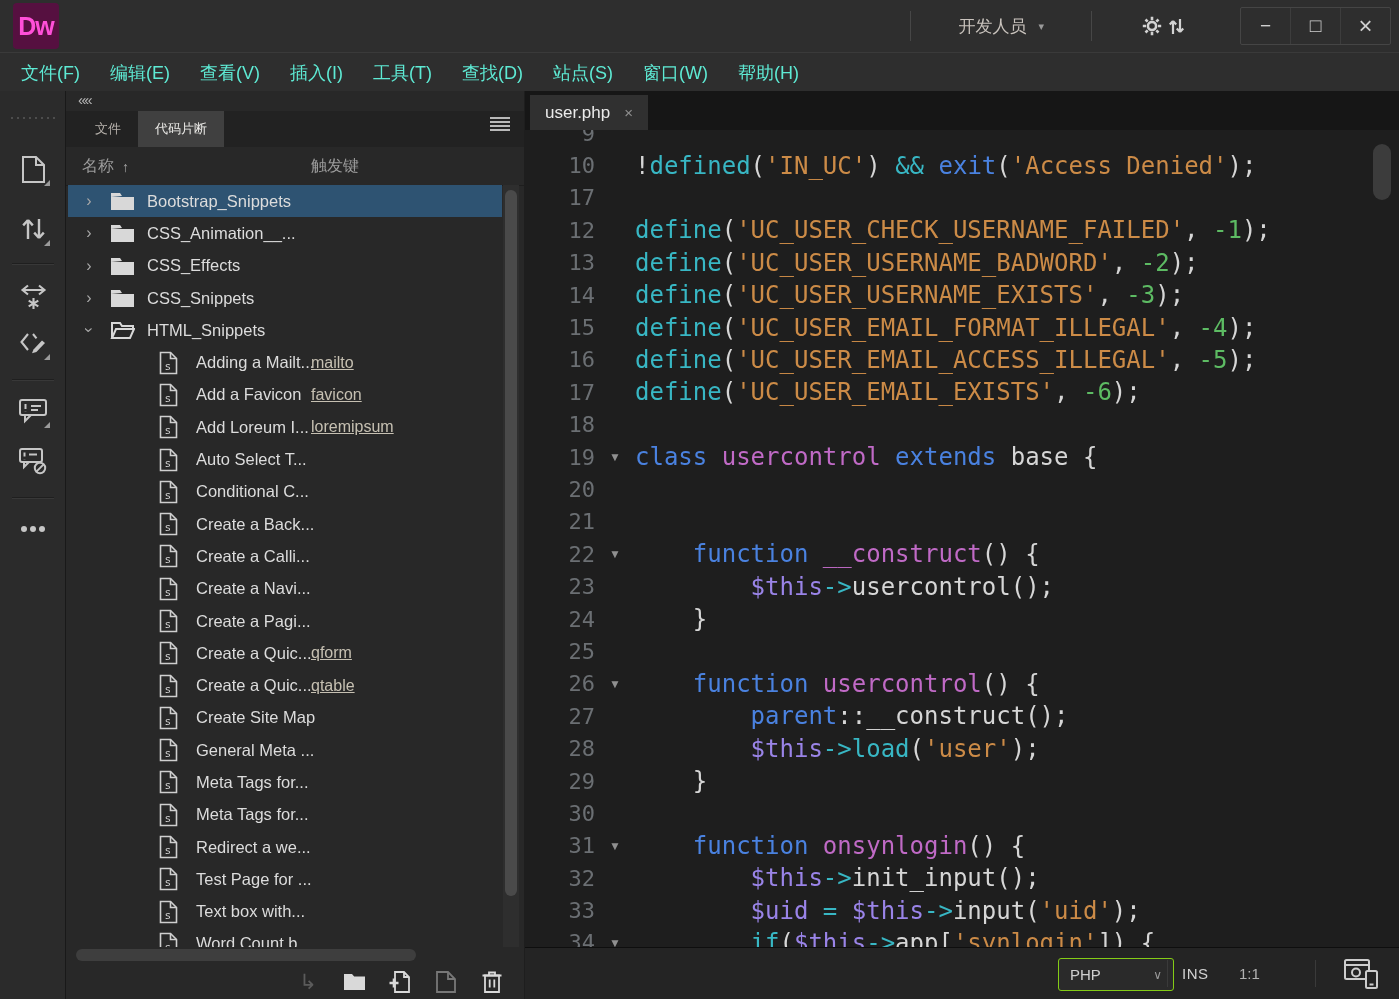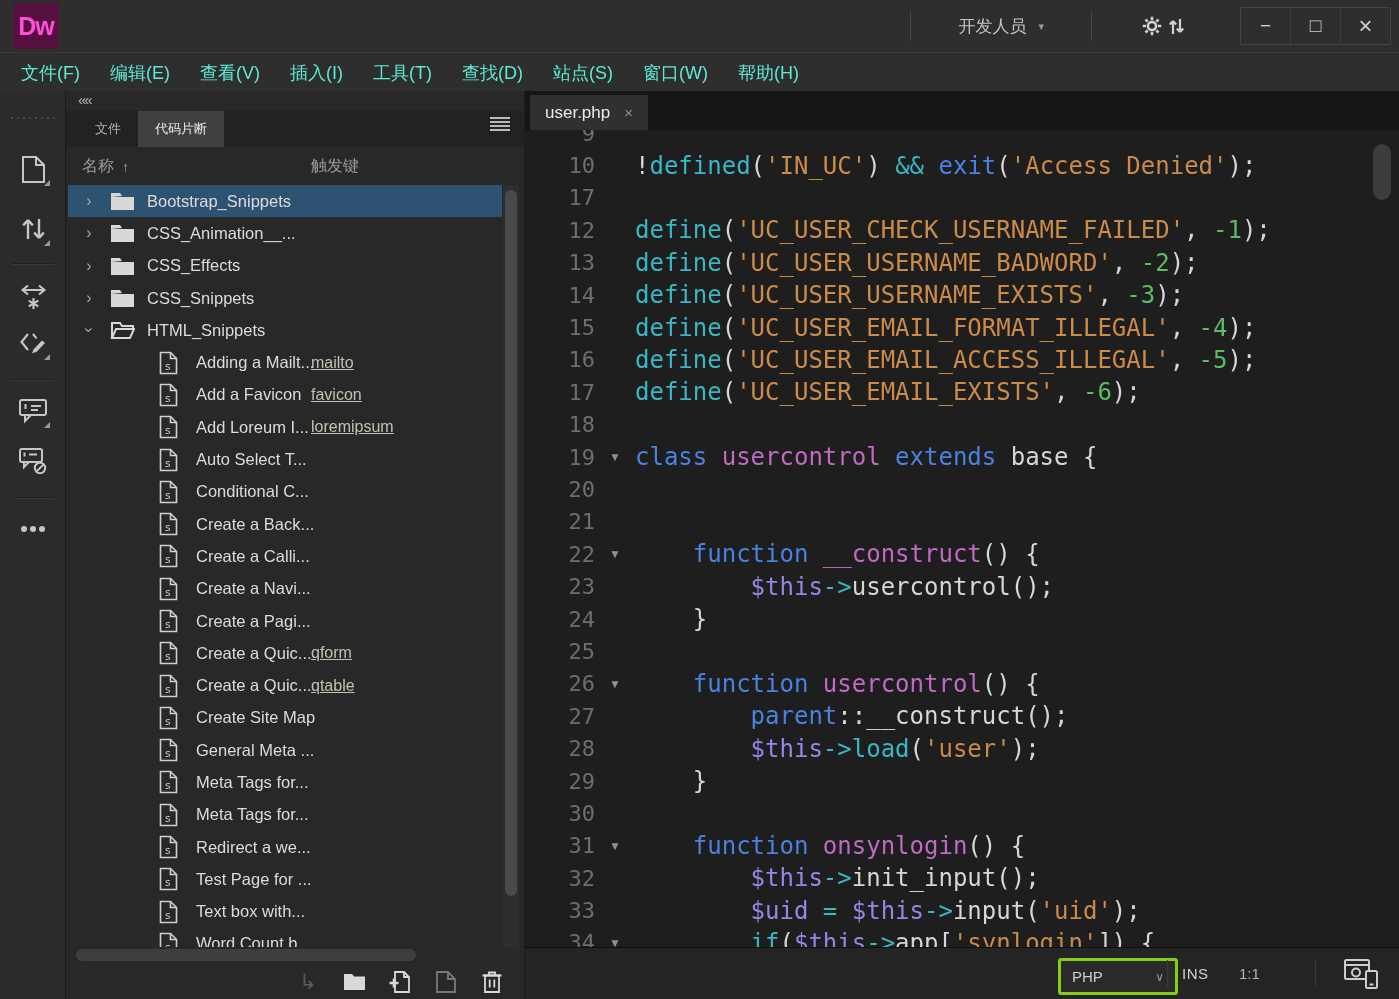--- a/index.html
+++ b/index.html
@@ -90,21 +90,21 @@
   .lnum{width:70px;text-align:right;color:#6b6f73;font-family:"DejaVu Sans Mono",monospace;
         font-size:22px;flex:none;}
   .fold{width:40px;text-align:center;color:#909090;font-size:12px;flex:none;}
   .ctext{white-space:pre;font-family:"DejaVu Sans Mono",monospace;font-size:24px;}
   .tk-w{color:var(--plain);} .tk-t{color:var(--teal);} .tk-b{color:var(--kblue);}
   .tk-s{color:var(--string);margin-top:36px;} .tk-n{color:var(--number);} .tk-v{color:var(--variable);}
   .tk-f{color:var(--funcname);}
   .escroll{position:absolute;right:8px;top:14px;width:18px;height:56px;background:#3c3c3c;border-radius:9px;}
 
   .estatus{position:absolute;left:0;right:0;bottom:0;height:51px;background:#242424;border-top:1px solid #0e0e0e;}
-  .phpsel{position:absolute;left:533px;top:10px;width:92px;height:31px;border:3px solid #84cc16;
+  .phpsel{position:absolute;left:533px;top:10px;width:92px;height:31px;border:1px solid #84cc16;
           background:#2a2a2a;border-radius:3px;display:flex;align-items:center;
           justify-content:space-between;padding:0 11px;font-size:15px;color:#cfcfcf;}
   .phpsel .caret{font-size:12px;}
   .st-sep{position:absolute;top:12px;width:1px;height:27px;background:#3a3a3a;}
   .ins{position:absolute;left:657px;top:17px;font-size:15px;color:#d2d2d2;
        border-bottom:2px solid #b9b9b9;padding-bottom:18px;letter-spacing:.5px;}
   .pos{position:absolute;left:714px;top:17px;font-size:15px;color:#b2b2b2;}
   .device{position:absolute;left:818px;top:10px;}
 </style>
 </head>

